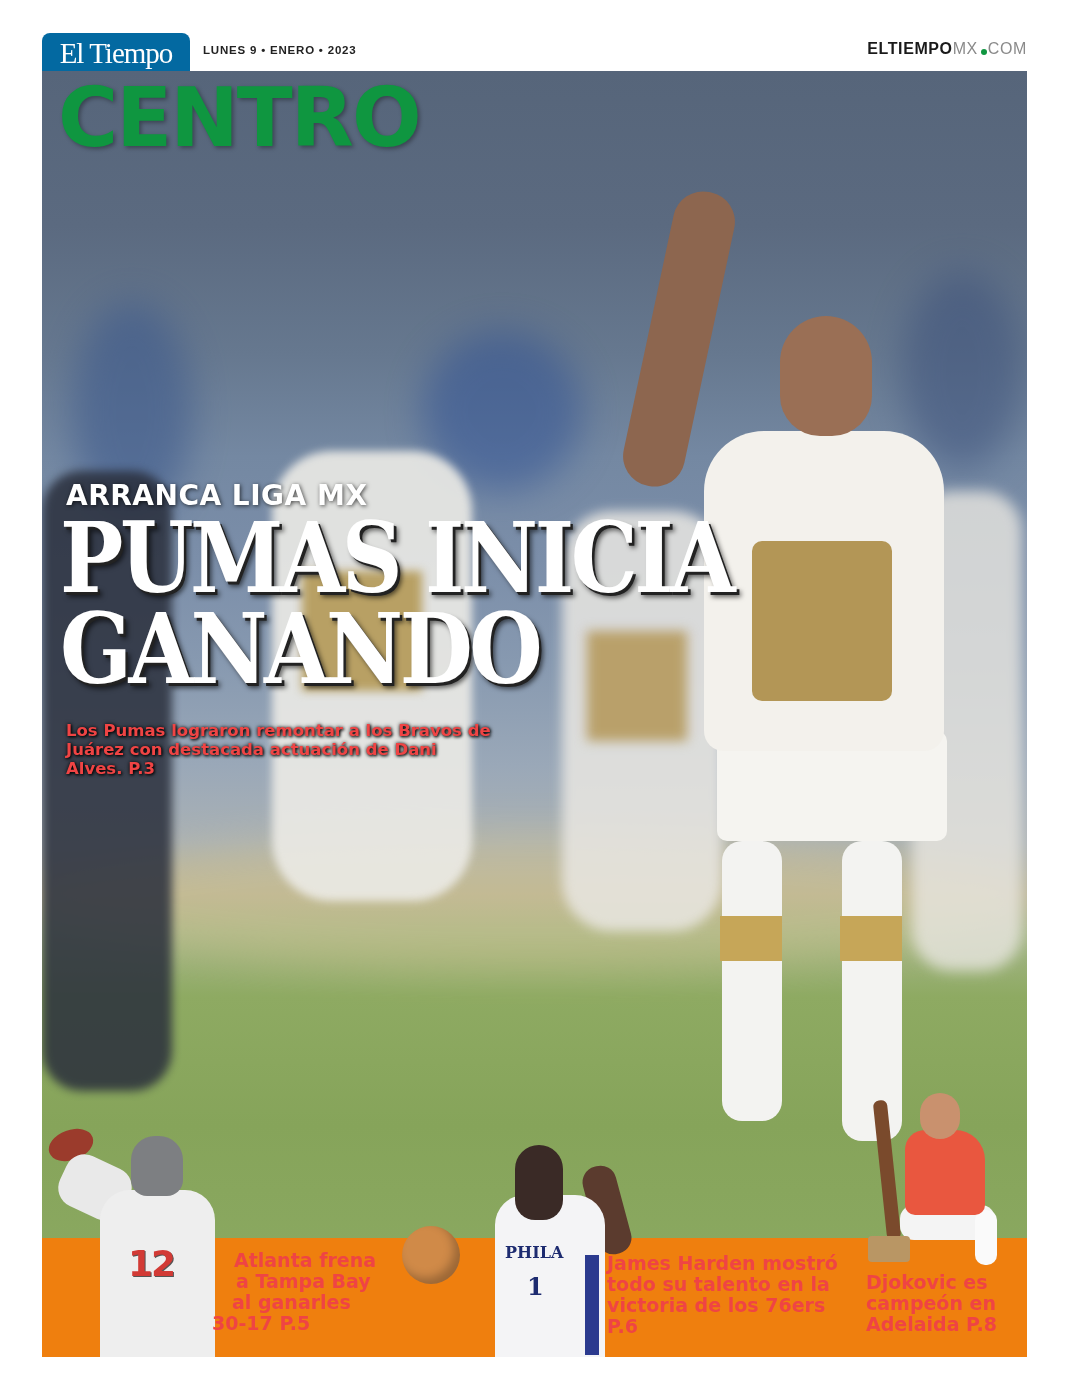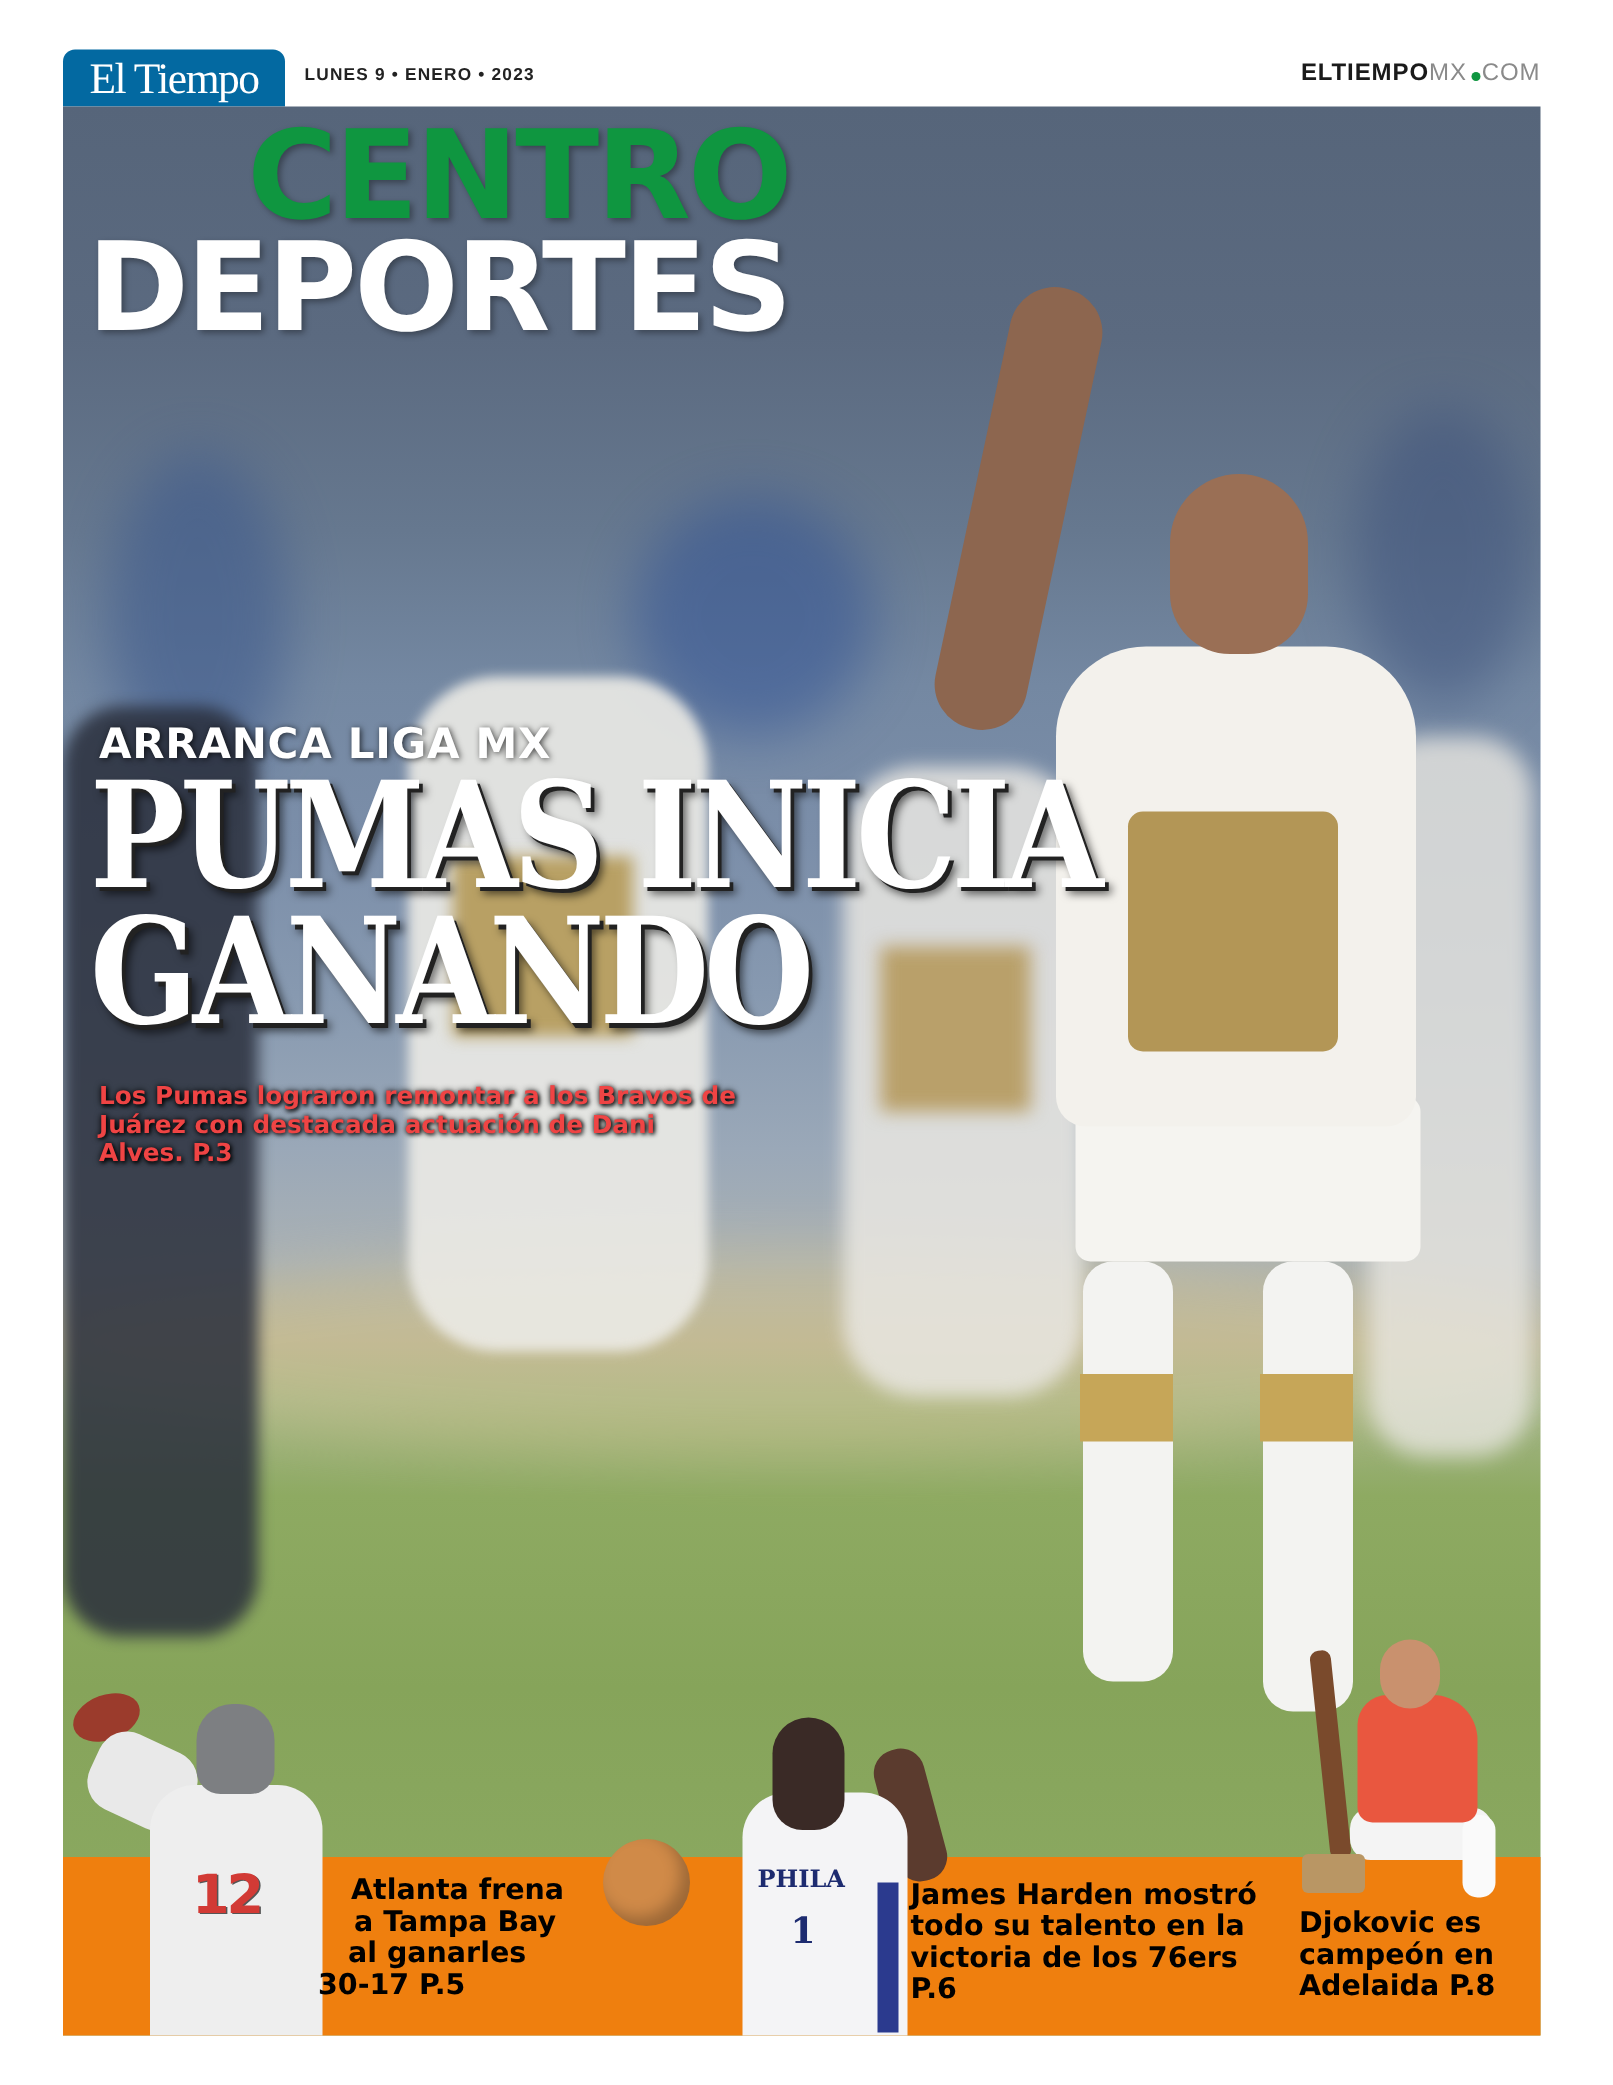--- a/index.html
+++ b/index.html
@@ -58,21 +58,21 @@
   .headline { position: absolute; left: 60px; top: 512px; color: #fff; font-family: "DejaVu Serif", serif;
     font-weight: bold; font-size: 98px; line-height: 0.93; letter-spacing: -4px;
     transform: scaleX(0.86); transform-origin: left top;
     text-shadow: 3px 3px 0 #222, 5px 5px 6px rgba(0,0,0,.6); }
   .deck { position: absolute; left: 66px; top: 722px; width: 430px; color: #ef4444;
     font-family: "DejaVu Sans", sans-serif; font-weight: bold; font-size: 16.5px; line-height: 1.15;
     text-shadow: 1px 1px 3px #000, 0 0 4px rgba(0,0,0,.8); }
 
   
   .band { position: absolute; left: 42px; top: 1238px; width: 985px; height: 119px; background: #ef7f0e; }
-  .teaser-text { position: absolute; color: #000000; font-family: "DejaVu Sans", sans-serif; font-weight: bold;
+  .teaser-text { position: absolute; color: #ef4444; font-family: "DejaVu Sans", sans-serif; font-weight: bold;
     font-size: 19px; line-height: 1.1; }
   .t1 { left: 212px; top: 1250px; width: 180px; text-align: left; }
   .t1 span { display: block; }
   .t2 { left: 607px; top: 1253px; width: 235px; }
   .t3 { left: 866px; top: 1272px; width: 150px; text-align: left; }
 
   
   .cut { position: absolute; }
   .brady-body { left: 100px; top: 1190px; width: 115px; height: 167px; background: #eeeeee; border-radius: 30px 30px 0 0; }
   .brady-num { left: 128px; top: 1243px; font-family: "DejaVu Sans", sans-serif; font-weight: bold;
@@ -125,21 +125,20 @@
   <div class="player p-main-knee1"></div>
   <div class="player p-main-knee2"></div>
   <div class="player p-main-shorts"></div>
   <div class="player p-main-torso"></div>
   <div class="player p-main-gold"></div>
   <div class="player p-main-head"></div>
 </div>
 
 <div class="sec-title">
   <span class="l1">CENTRO</span>
-  <span class="l2">DEPORTES</span>
 </div>
 
 <div class="kicker">ARRANCA LIGA MX</div>
 <div class="headline">
   <div>PUMAS INICIA</div>
   <div>GANANDO</div>
 </div>
 <div class="deck">Los Pumas lograron remontar a los Bravos de Juárez con destacada actuación de Dani Alves. P.3</div>
 
 <div class="band"></div>

